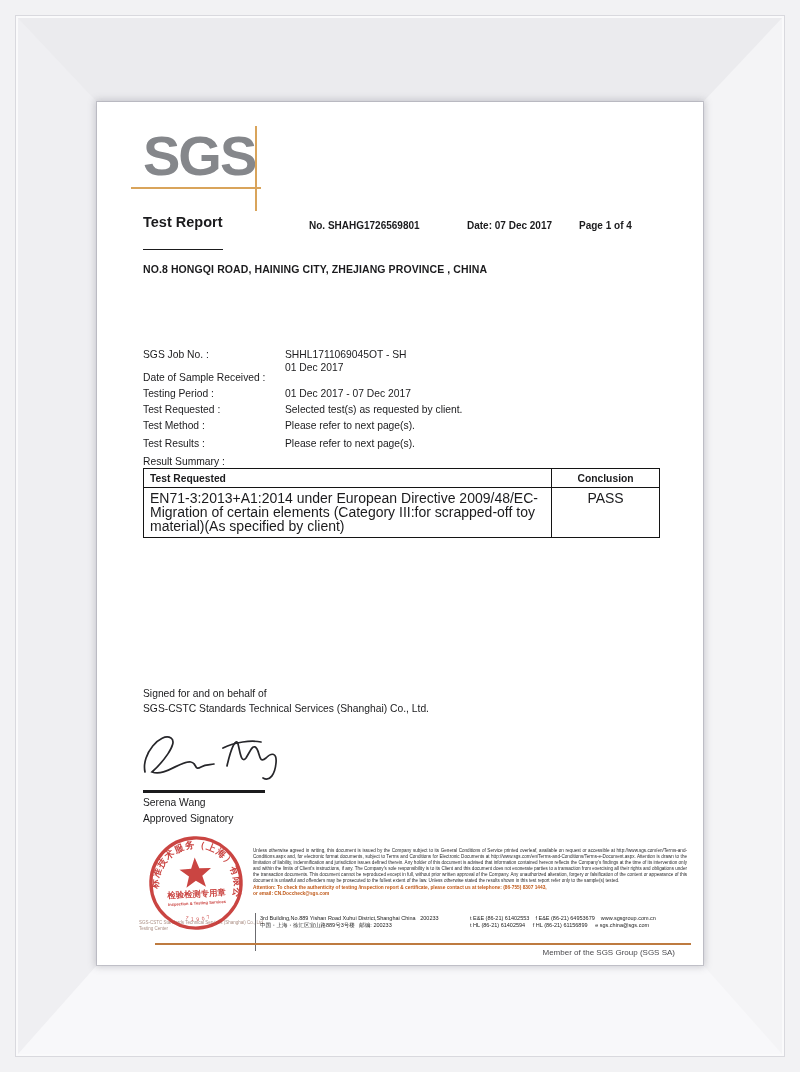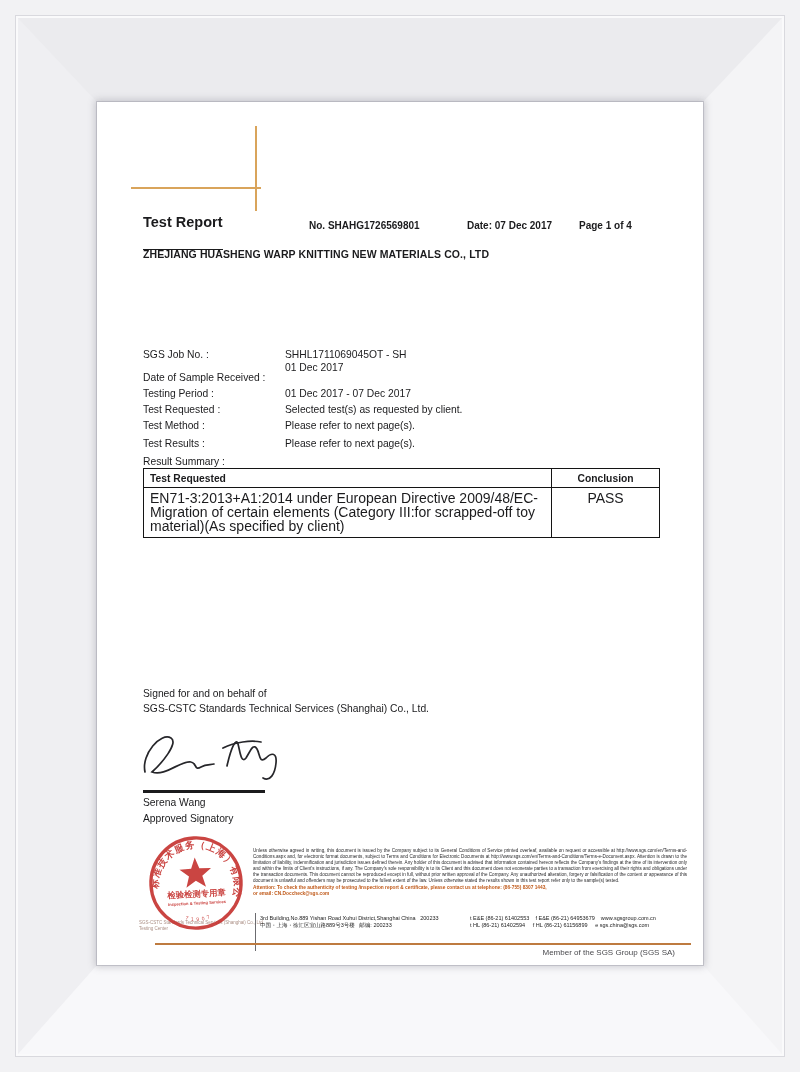--- a/index.html
+++ b/index.html
@@ -79,29 +79,30 @@
 </style>
 </head>
 <body>
 
 <div class="photo">
   <div class="frame-edge"></div>
   <div class="molding"></div>
 
   <div class="paper">
 
+    <div class="abs logo-text" style="left:46px; top:26px;">SGS</div>
     <div class="abs logo-hline" style="left:34px; top:85px; width:130px; background:#D9A45B;"></div>
     <div class="abs logo-vline" style="left:158px; top:24px; height:85px; background:#D9A45B;"></div>
 
     <div class="abs report-title" style="left:46px; top:112px;">Test Report</div>
     <div class="abs hdr-item" style="left:212px; top:118px;">No. SHAHG1726569801</div>
     <div class="abs hdr-item" style="left:370px; top:118px;">Date: 07 Dec 2017</div>
     <div class="abs hdr-item" style="left:482px; top:118px;">Page 1 of 4</div>
 
-    <div class="abs client-line" style="left:46px; top:146px;">ZHEJIANG HUASHENG WARP KNITTING NEW MATERIALS CO., LTD</div>
+    <div class="abs client-line" style="left:46px; top:161px;">NO.8 HONGQI ROAD, HAINING CITY, ZHEJIANG PROVINCE , CHINA</div>
 
 
     <div class="abs fld-label" style="left:46px;  top:247px;">SGS Job No. :</div>
     <div class="abs fld-value" style="left:188px; top:247px;">SHHL1711069045OT - SH</div>
 
     <div class="abs fld-label" style="left:46px;  top:270px;">Date of Sample Received :</div>
     <div class="abs fld-value" style="left:188px; top:260px;">01 Dec 2017</div>
 
     <div class="abs fld-label" style="left:46px;  top:286px;">Testing Period :</div>
     <div class="abs fld-value" style="left:188px; top:286px;">01 Dec 2017 - 07 Dec 2017</div>

